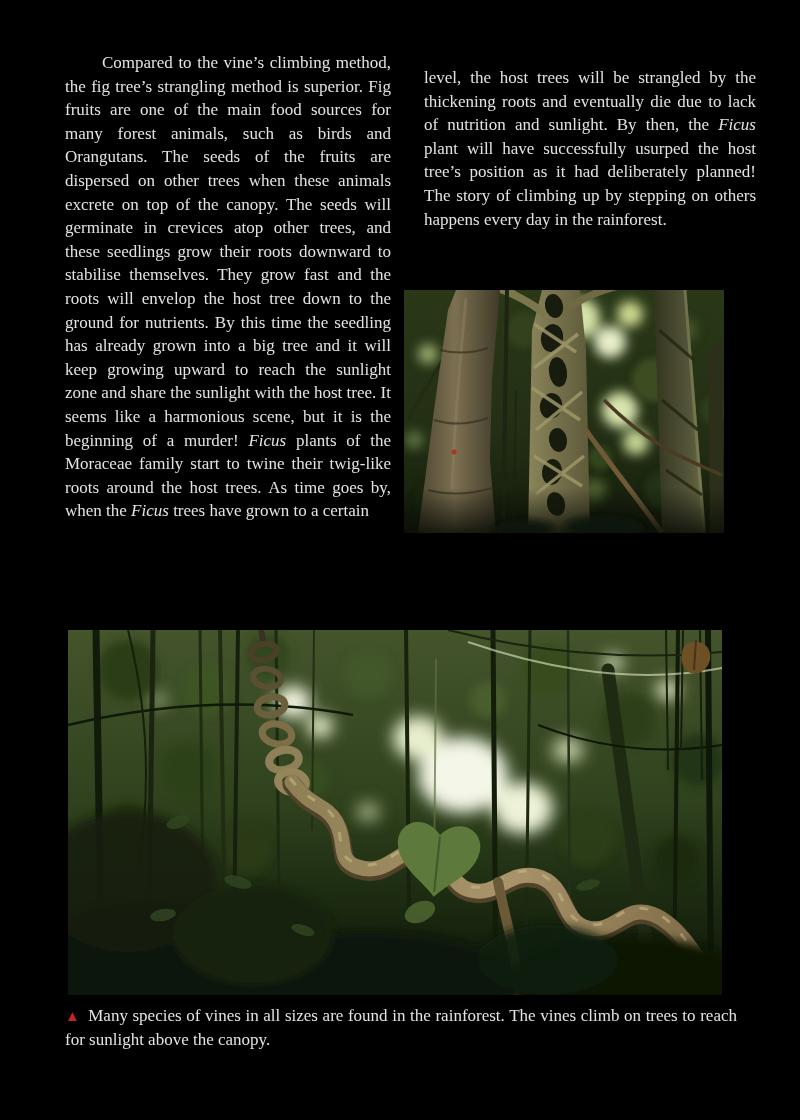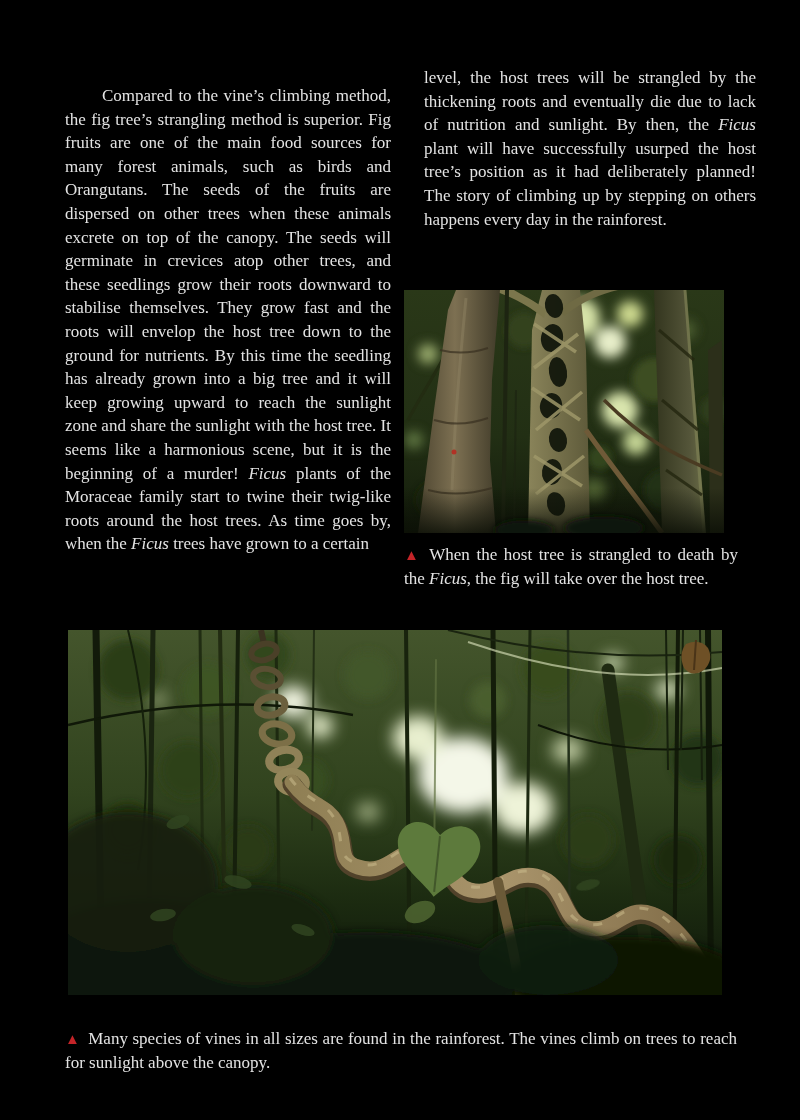--- a/index.html
+++ b/index.html
@@ -20,31 +20,31 @@
   .indent { text-indent:37px; }
   em { font-style:italic; }
   figure { position:absolute; }
   figure svg { display:block; background:#000; }
   figcaption {
     font-size:17px;
     line-height:23.4px;
     text-align:justify;
   }
   .cap1 { width:334px; margin-top:10px; }
-  .cap2 { width:672px; margin-left:-3px; margin-top:32px; }
+  .cap2 { width:672px; margin-left:-3px; margin-top:9px; }
   .tri {
     color:var(--red,#c42428);
     margin-right:8px;
     font-size:15px;
   }
 </style>
 </head>
 <body>
 
-<div class="col" style="left:65px; top:84px; width:326px;">
+<div class="col" style="left:65px; top:51px; width:326px;">
   <p class="body-text indent"><span>Compared to the vine’s climbing method, the fig tree’s strangling method is superior. Fig fruits are one of the main food sources for many forest animals, such as birds and Orangutans. The seeds of the fruits are dispersed on other trees when these animals excrete on top of the canopy. The seeds will germinate in crevices atop other trees, and these seedlings grow their roots downward to stabilise themselves. They grow fast and the roots will envelop the host tree down to the ground for nutrients. By this time the seedling has already grown into a big tree and it will keep growing upward to reach the sunlight zone and share the sunlight with the host tree. It seems like a harmonious scene, but it is the beginning of a murder! </span><em>Ficus</em><span> plants of the Moraceae family start to twine their twig-like roots around the host trees. As time goes by, when the </span><em>Ficus</em><span> trees have grown to a certain</span></p>
 </div>
 
 <div class="col" style="left:404px; top:66px; width:332px;margin-left:20px;">
   <p class="body-text"><span>level, the host trees will be strangled by the thickening roots and eventually die due to lack of nutrition and sunlight. By then, the </span><em>Ficus</em><span> plant will have successfully usurped the host tree’s position as it had deliberately planned! The story of climbing up by stepping on others happens every day in the rainforest.</span></p>
 </div>
 
 <figure style="left:404px; top:290px; width:320px;">
   <svg width="320" height="243" viewBox="0 0 320 243" aria-hidden="true">
     <defs>
@@ -135,23 +135,20 @@
 
     <path d="M 103 0 L 99 243" stroke="#1d2411" stroke-width="4" fill="none"></path>
     <path d="M 112 100 L 110 243" stroke="#1d2411" stroke-width="2" fill="none" opacity="0.7"></path>
 
     <rect x="0" y="198" width="320" height="45" fill="url(#fade1)"></rect>
     <g filter="url(#b3)" fill="#0d1207">
       <ellipse cx="200" cy="238" rx="40" ry="12"></ellipse>
       <ellipse cx="120" cy="240" rx="30" ry="10"></ellipse>
     </g>
   </svg>
-  <figcaption class="cap1">
-    <span class="tri">▲</span><span><span>When the host tree is strangled to death by the </span><em>Ficus</em><span>, the fig will take over the host tree.</span></span>
-  </figcaption>
 </figure>
 
 <figure style="left:68px; top:630px; width:654px;">
   <svg width="654" height="365" viewBox="0 0 654 365" aria-hidden="true">
     <defs>
       <filter id="c8" x="-50%" y="-50%" width="200%" height="200%">
           <feGaussianBlur stdDeviation="8"></feGaussianBlur>
         </filter>
       <filter id="c4" x="-50%" y="-50%" width="200%" height="200%">
           <feGaussianBlur stdDeviation="4"></feGaussianBlur>

